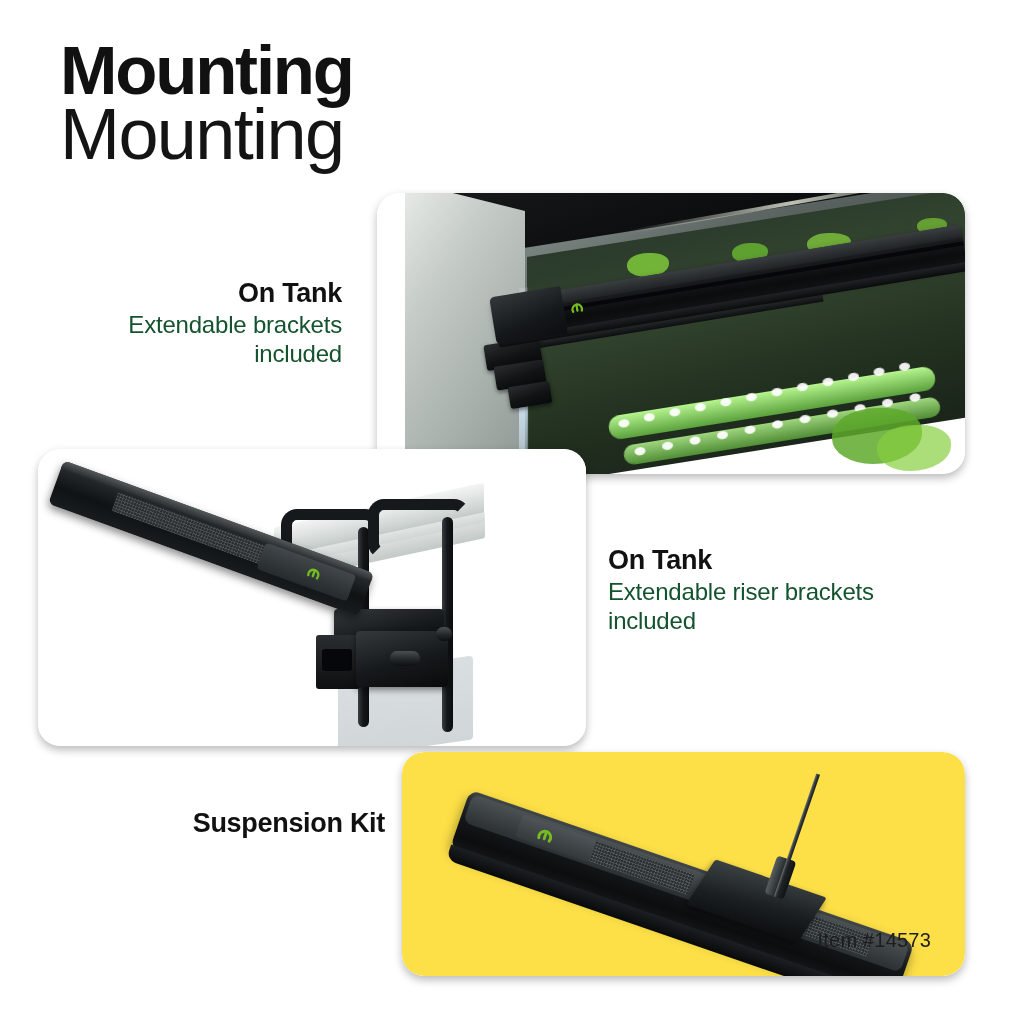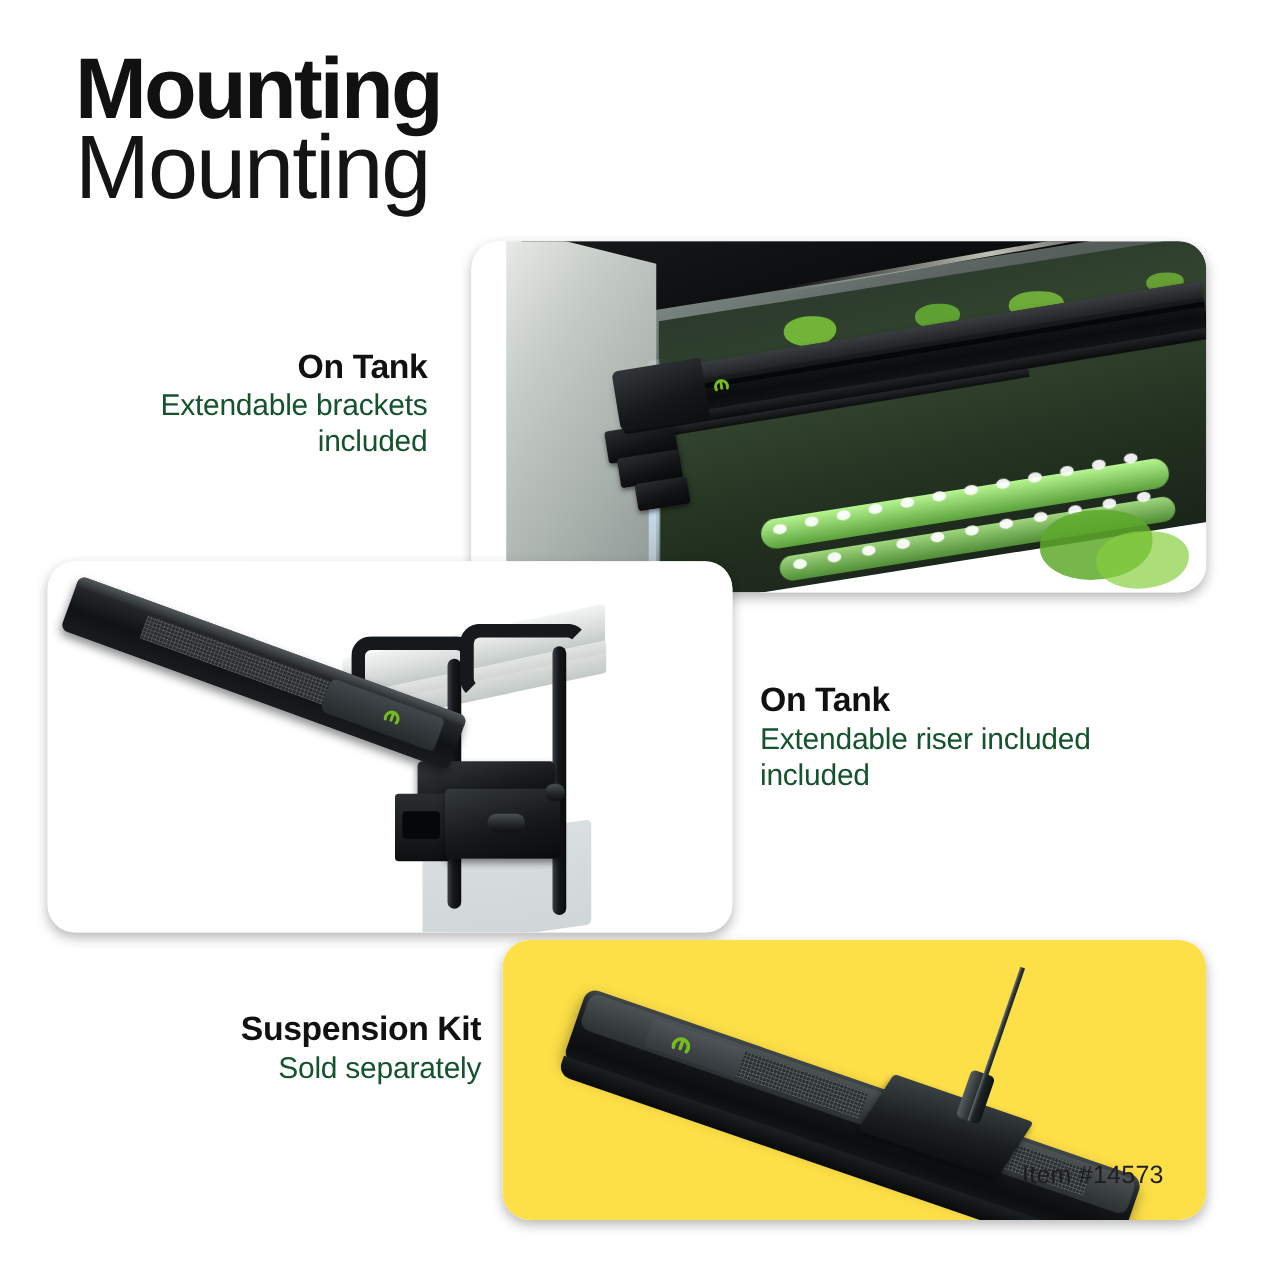--- a/index.html
+++ b/index.html
@@ -253,27 +253,26 @@
   </div>
 
   <div class="caption cap-right" id="cap-ontank-1">
     <div class="cap-head">On Tank</div>
     <div class="cap-line">Extendable brackets</div>
     <div class="cap-line">included</div>
   </div>
 
   <div class="caption cap-left" id="cap-ontank-2">
     <div class="cap-head">On Tank</div>
-    <div class="cap-line">Extendable riser included</div>
+    <div class="cap-line">Extendable riser brackets</div>
     <div class="cap-line">included</div>
   </div>
 
   <div class="caption cap-right" id="cap-suspension">
     <div class="cap-head">Suspension Kit</div>
-    <div class="cap-line">Sold separately</div>
   </div>
 
   <div class="panel" id="panel-tank">
     <div class="photo tank-scene">
 
       <div class="tank-glass"></div>
       <div class="tank-water"></div>
 
       <div class="plant" style="left:250px;top:60px;width:42px;height:24px;background:#7ec93a;opacity:.85;"></div>
       <div class="plant" style="left:300px;top:84px;width:30px;height:18px;background:#96d94e;opacity:.8;"></div>

